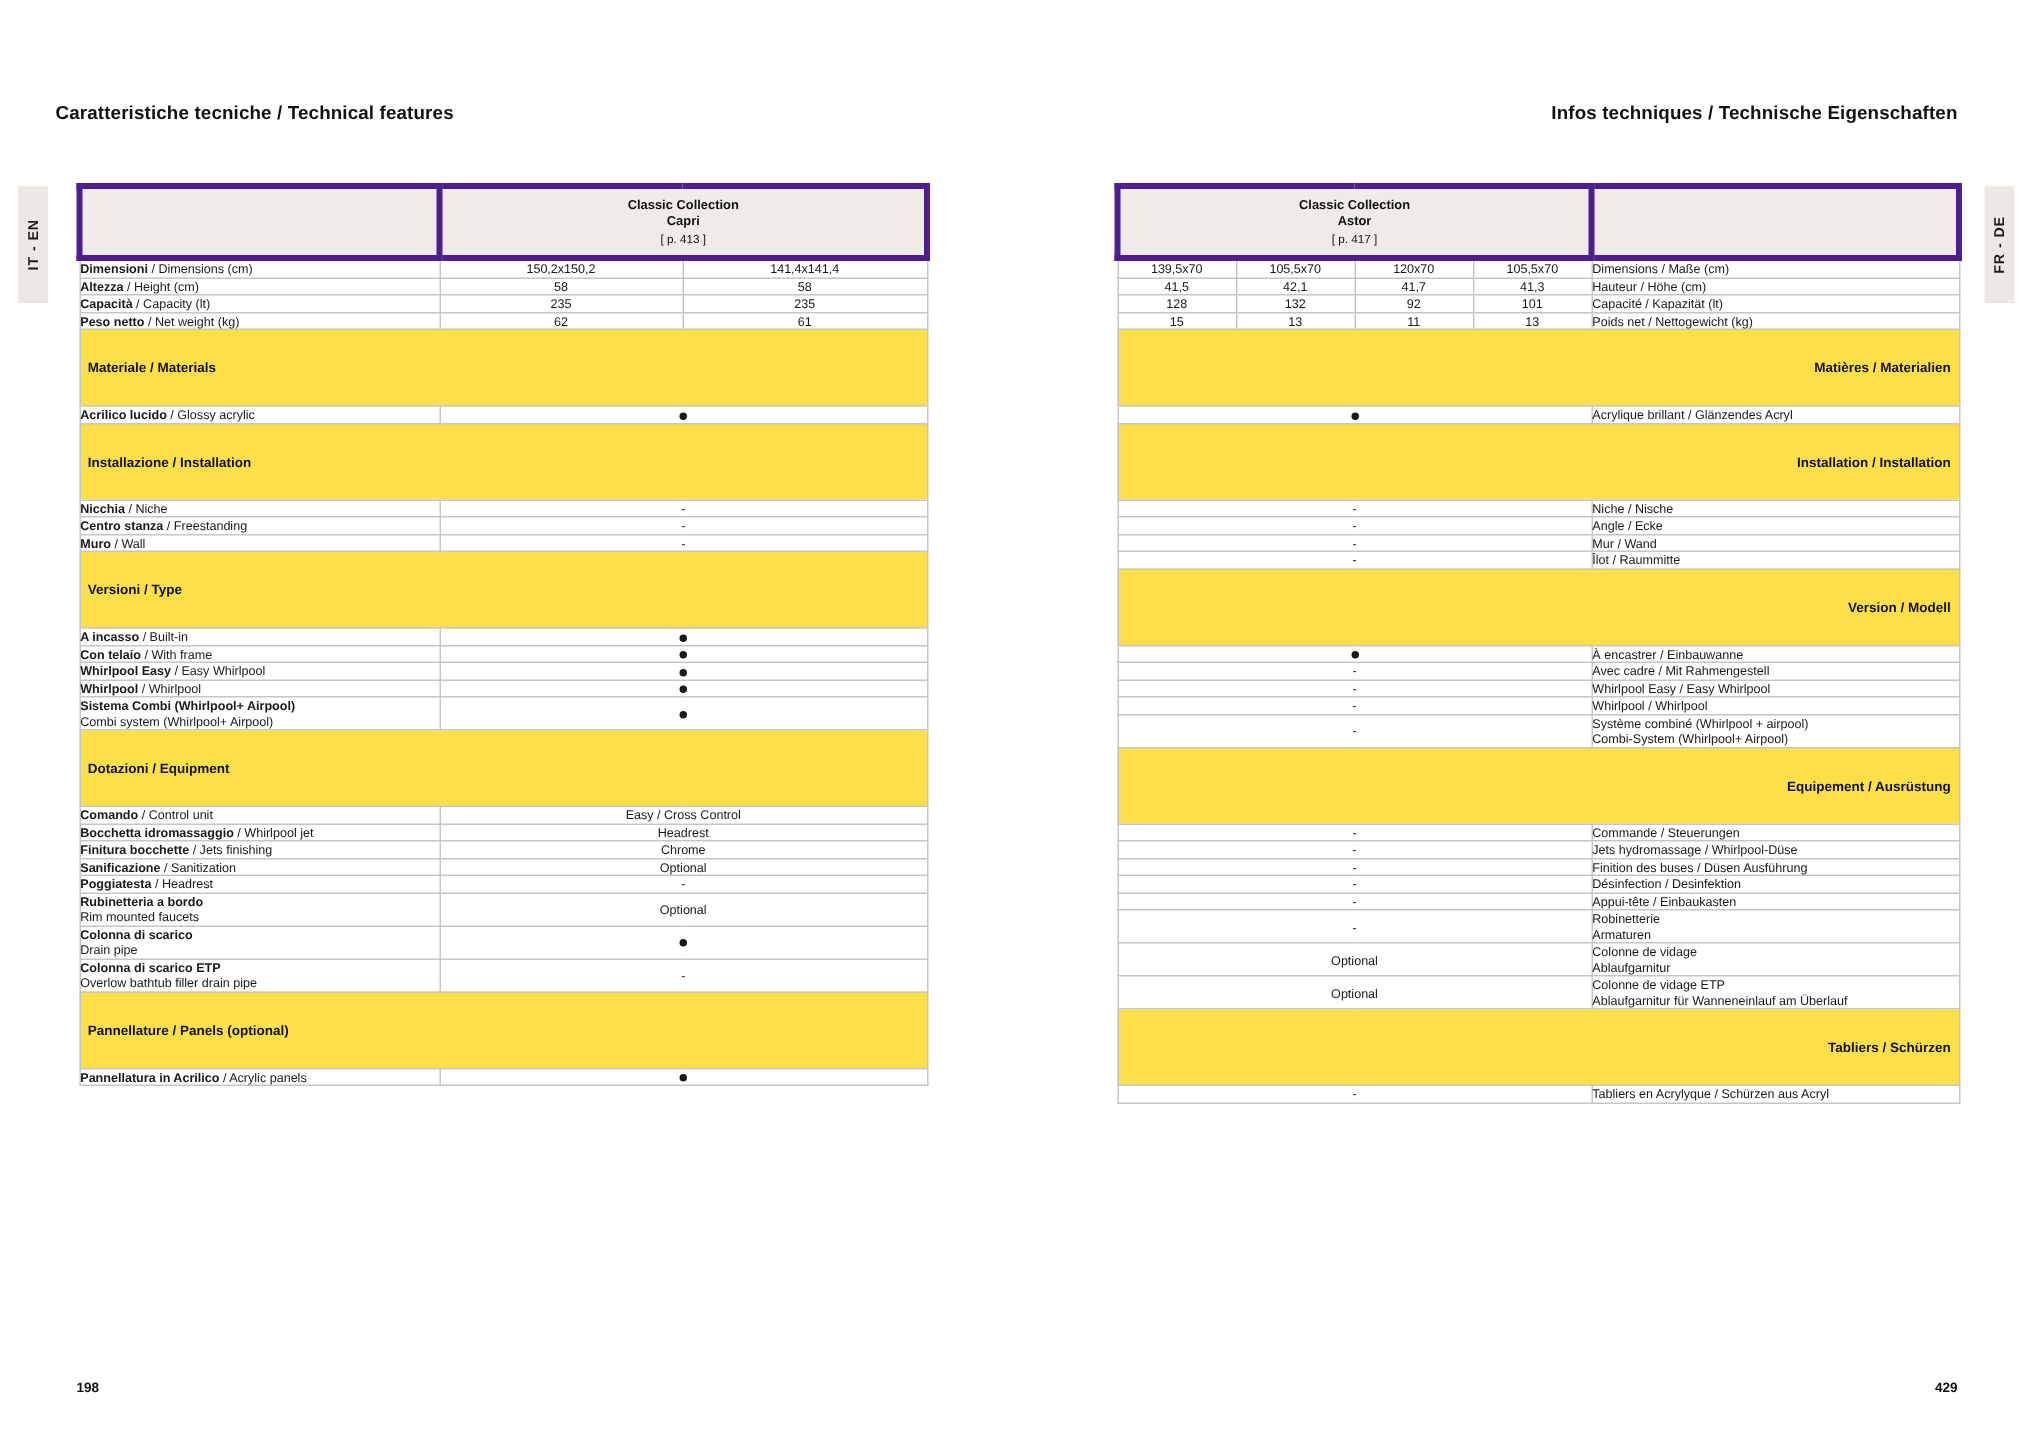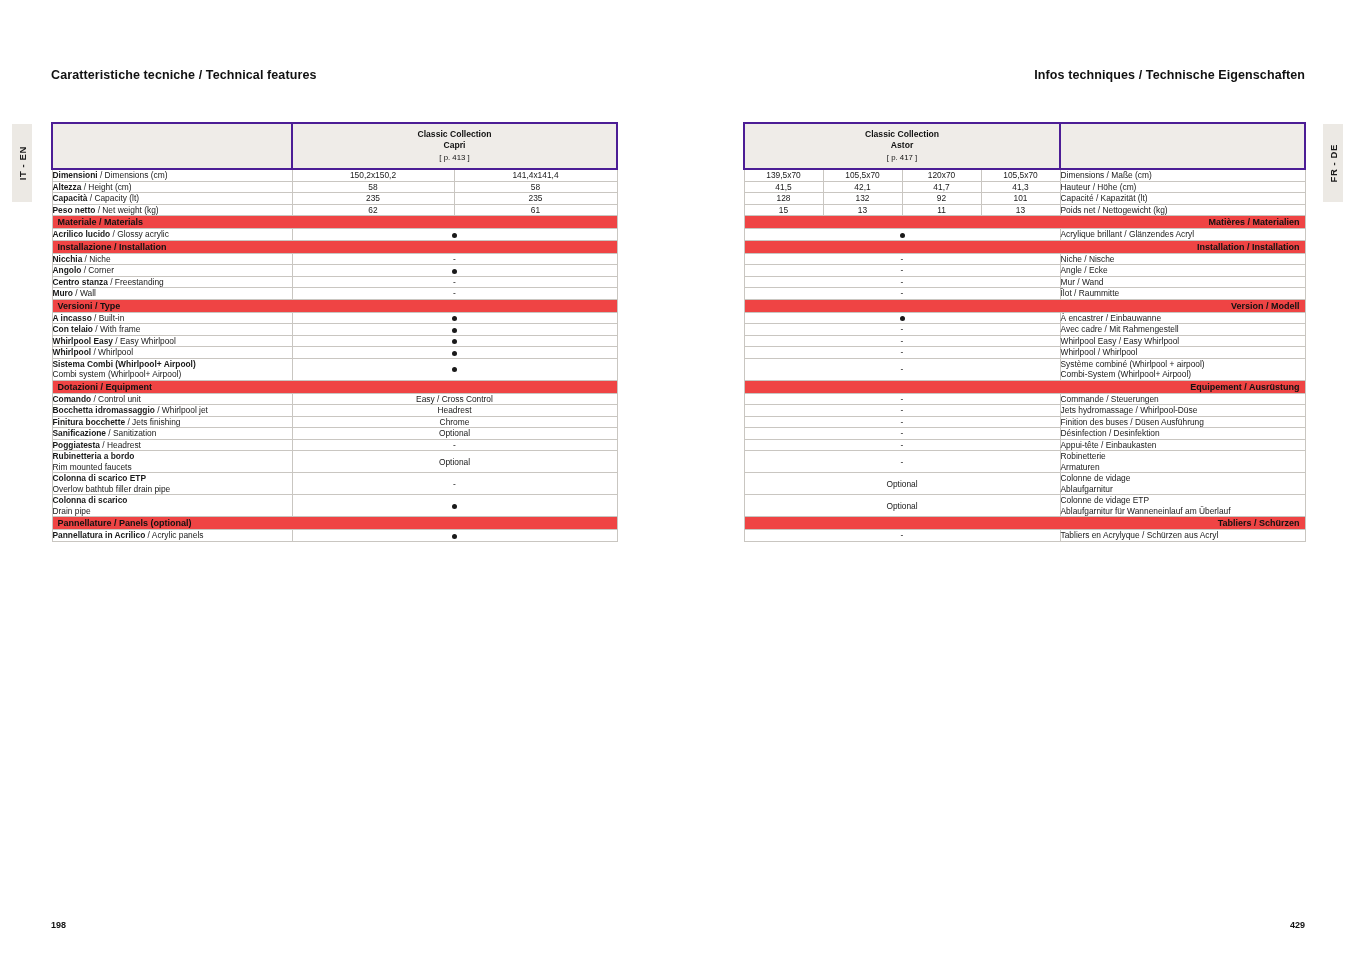--- a/index.html
+++ b/index.html
@@ -21,21 +21,21 @@
   }
   
   .hdr {
     position: absolute;
     top: 68px;
     font-size: 12.5px;
     font-weight: bold;
     letter-spacing: 0.1px;
     color: #111;
   }
-  .hdr-left { left: 51px; }
+  .hdr-left { left: 37px; }
   .hdr-right { right: 50px; text-align: right; }
 
   
   .side-tab {
     position: absolute;
     width: 20px;
     background: #ece9e4;
     display: flex;
     align-items: center;
     justify-content: center;
@@ -82,30 +82,30 @@
   }
   .dot {
     display: inline-block;
     width: 5px;
     height: 5px;
     border-radius: 50%;
     background: #1a1a1a;
     vertical-align: middle;
   }
   .section td {
-    background: #ef4444;
+    background: #fde047;
     font-weight: bold;
     font-size: 9px;
-    padding: 1px 5px;
+    padding: 20px 5px;
     color: #111;
   }
   
   .thead td {
     background: #efece8;
-    border: 2px solid #4c1d95;
+    border: 4px solid #4c1d95;
     height: 44px;
   }
   .coll-title {
     text-align: center;
     font-size: 8.6px;
     line-height: 1.35;
     font-weight: bold;
     color: #111;
   }
   .coll-title .pg {
@@ -186,24 +186,20 @@
           <td class="val" colspan="2"><span class="dot"></span></td>
         </tr>
         <tr class="section">
           <td colspan="3">Installazione / Installation</td>
         </tr>
         <tr>
           <td class="lbl"><b>Nicchia</b> / Niche</td>
           <td class="val" colspan="2">-</td>
         </tr>
         <tr>
-          <td class="lbl"><b>Angolo</b> / Corner</td>
-          <td class="val" colspan="2"><span class="dot"></span></td>
-        </tr>
-        <tr>
           <td class="lbl"><b>Centro stanza</b> / Freestanding</td>
           <td class="val" colspan="2">-</td>
         </tr>
         <tr>
           <td class="lbl"><b>Muro</b> / Wall</td>
           <td class="val" colspan="2">-</td>
         </tr>
         <tr class="section">
           <td colspan="3">Versioni / Type</td>
         </tr>
@@ -248,26 +244,26 @@
         </tr>
         <tr>
           <td class="lbl"><b>Poggiatesta</b> / Headrest</td>
           <td class="val" colspan="2">-</td>
         </tr>
         <tr>
           <td class="lbl"><b>Rubinetteria a bordo</b><br>Rim mounted faucets</td>
           <td class="val" colspan="2">Optional</td>
         </tr>
         <tr>
+          <td class="lbl"><b>Colonna di scarico</b><br>Drain pipe</td>
+          <td class="val" colspan="2"><span class="dot"></span></td>
+        </tr>
+        <tr>
           <td class="lbl"><b>Colonna di scarico ETP</b><br>Overlow bathtub filler drain pipe</td>
           <td class="val" colspan="2">-</td>
-        </tr>
-        <tr>
-          <td class="lbl"><b>Colonna di scarico</b><br>Drain pipe</td>
-          <td class="val" colspan="2"><span class="dot"></span></td>
         </tr>
         <tr class="section">
           <td colspan="3">Pannellature / Panels (optional)</td>
         </tr>
         <tr>
           <td class="lbl"><b>Pannellatura in Acrilico</b> / Acrylic panels</td>
           <td class="val" colspan="2"><span class="dot"></span></td>
         </tr>
       </tbody>
   </table>

